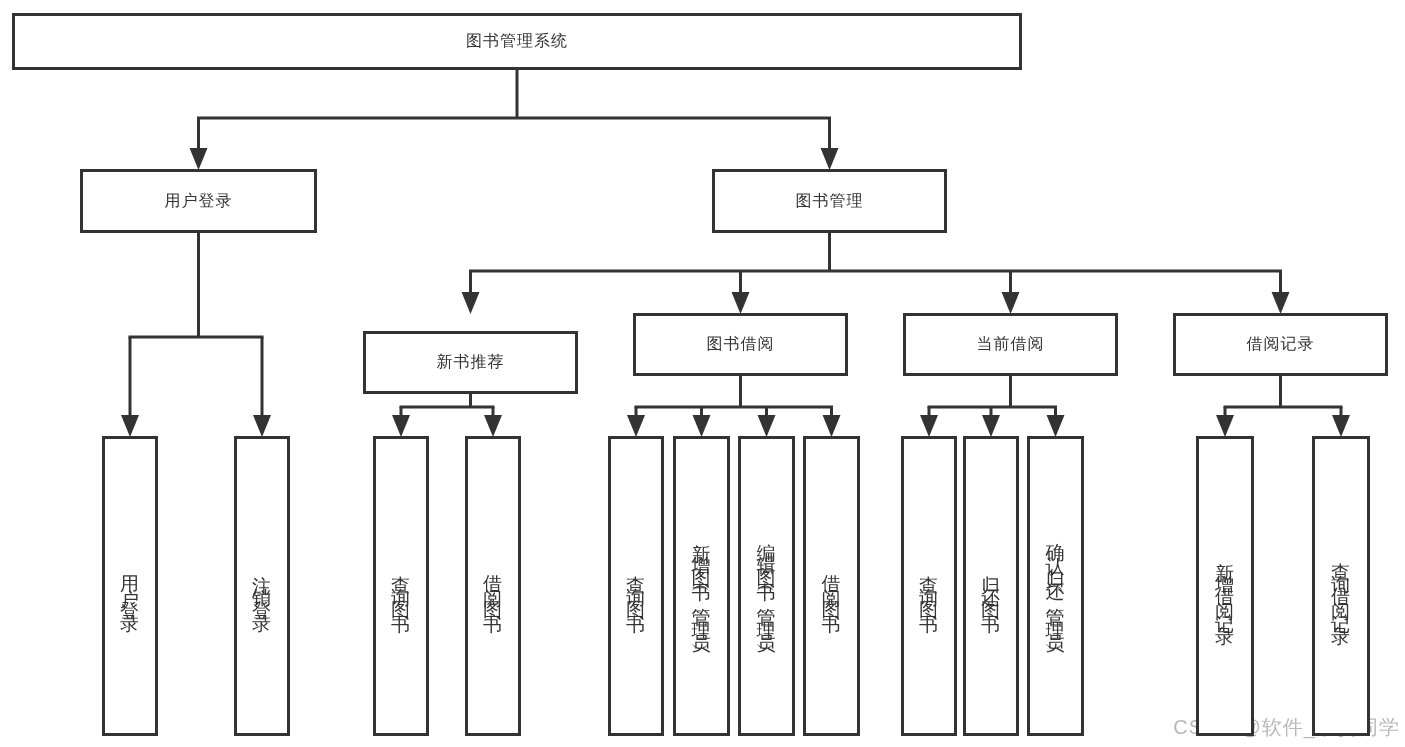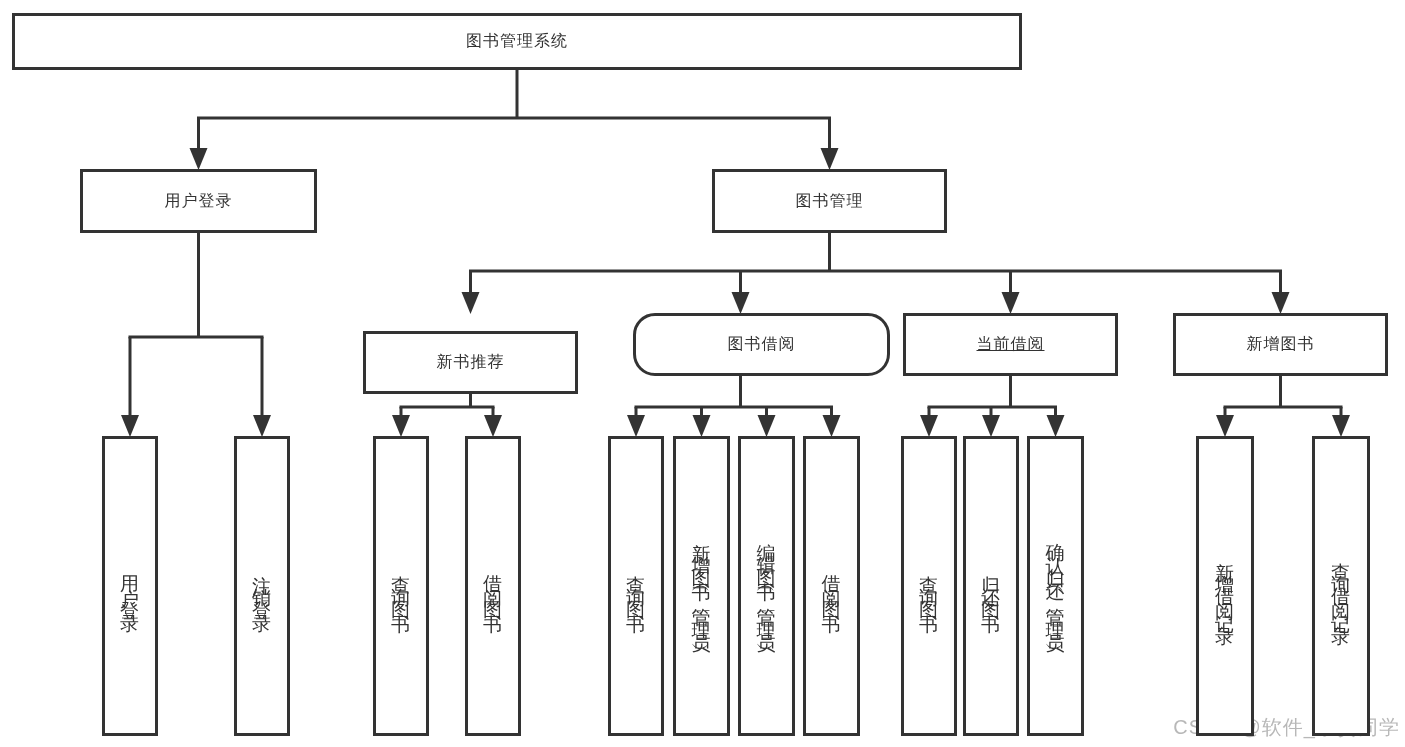--- a/index.html
+++ b/index.html
@@ -127,28 +127,28 @@
     </div>
     <div class="node" style="left: 80px; top: 169px; width: 237px; height: 64px;">
       <span class="node-label">用户登录</span>
     </div>
     <div class="node" style="left: 712px; top: 169px; width: 235px; height: 64px;">
       <span class="node-label">图书管理</span>
     </div>
     <div class="node" style="left: 363px; top: 313px; width: 215px; height: 63px; margin-top: 18px;">
       <span class="node-label">新书推荐</span>
     </div>
-    <div class="node" style="left: 633px; top: 313px; width: 257px; height: 63px; border-radius: 22px;">
+    <div class="node" style="left: 633px; top: 313px; width: 215px; height: 63px;">
       <span class="node-label">图书借阅</span>
     </div>
-    <div class="node" style="left: 903px; top: 313px; width: 215px; height: 63px; text-decoration: underline;">
+    <div class="node" style="left: 903px; top: 313px; width: 215px; height: 63px;">
       <span class="node-label">当前借阅</span>
     </div>
     <div class="node" style="left: 1173px; top: 313px; width: 215px; height: 63px;">
-      <span class="node-label">新增图书</span>
+      <span class="node-label">借阅记录</span>
     </div>
     <div class="node vertical" style="left: 102px; top: 436px; width: 56px; height: 300px;">
       <span class="node-label">用户登录</span>
     </div>
     <div class="node vertical" style="left: 234px; top: 436px; width: 56px; height: 300px;">
       <span class="node-label">注销登录</span>
     </div>
     <div class="node vertical" style="left: 373px; top: 436px; width: 56px; height: 300px;">
       <span class="node-label">查询图书</span>
     </div>

